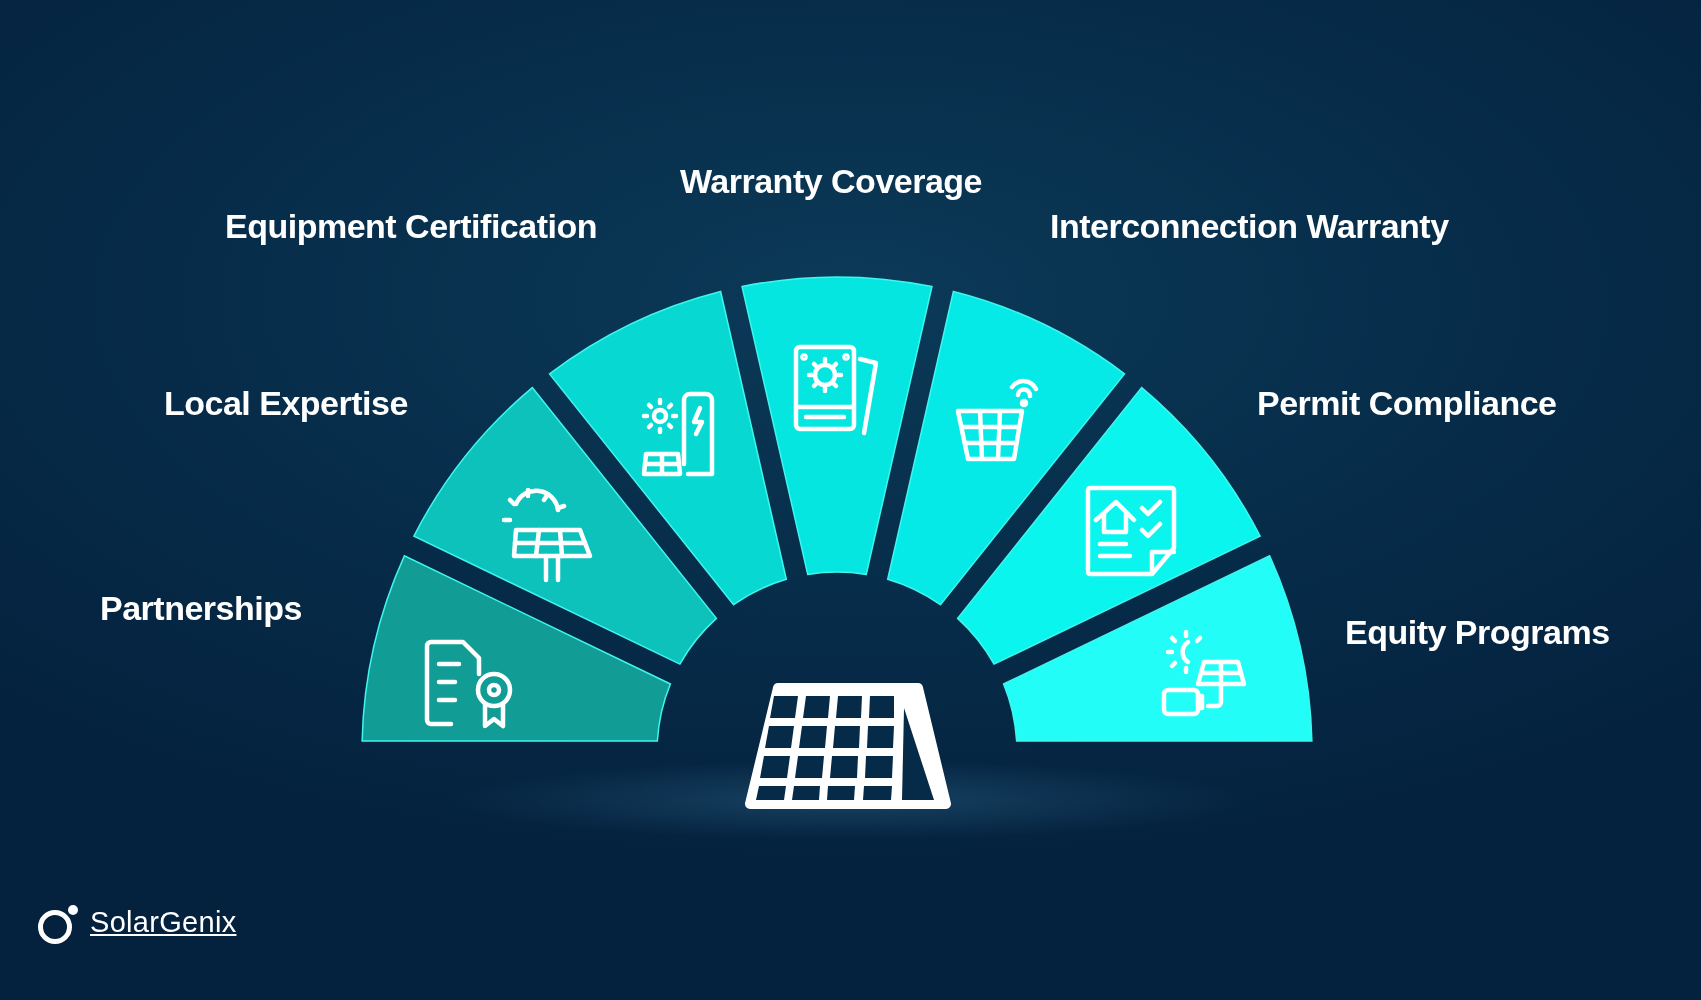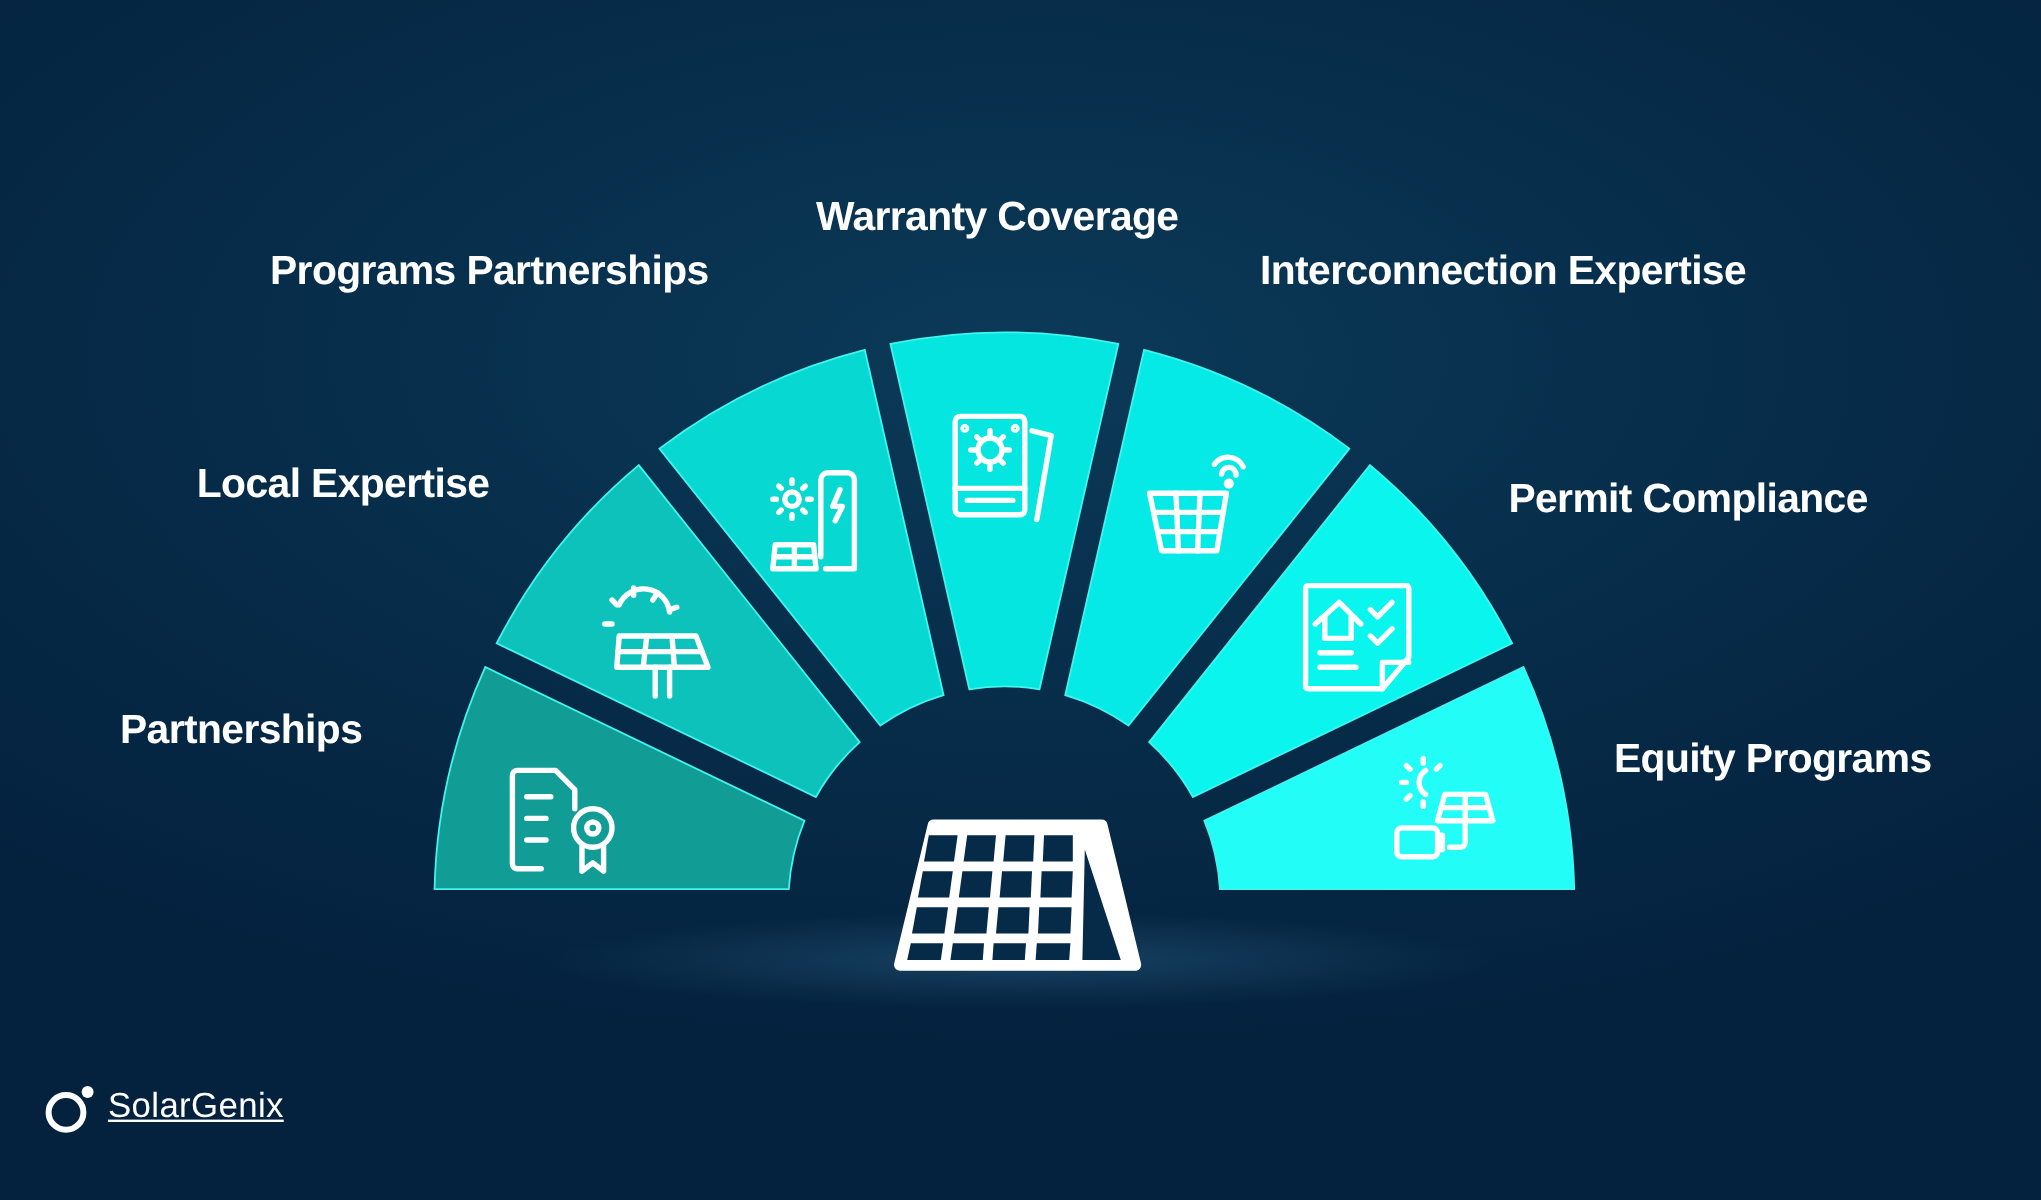--- a/index.html
+++ b/index.html
@@ -123,24 +123,24 @@
 
         <polygon points="156,24 186,116 154,116"></polygon>
       </g>
     </g>
   </svg>
 
   <div class="label right-align" style="left:100px;top:586px;">
     <div>Partnerships</div>
   </div>
   <div class="label" style="left:164px;top:381px;text-align:right;">Local Expertise</div>
-  <div class="label" style="left:225px;top:204px;">Programs Partnerships</div>
+  <div class="label" style="left:225px;top:204px;">Equipment Certification</div>
   <div class="label" style="left:680px;top:159px;">Warranty Coverage</div>
-  <div class="label" style="left:1050px;top:204px;">Interconnection Expertise</div>
-  <div class="label" style="left:1257px;top:394px;">Permit Compliance</div>
+  <div class="label" style="left:1050px;top:204px;">Interconnection Warranty</div>
+  <div class="label" style="left:1257px;top:381px;">Permit Compliance</div>
   <div class="label" style="left:1345px;top:610px;">Equity Programs</div>
 
   <div class="logo">
     <div class="logo-mark">
       <div class="ring"></div>
       <div class="dot"></div>
     </div>
     <span class="logo-text">SolarGenix</span>
   </div>
 </div>

